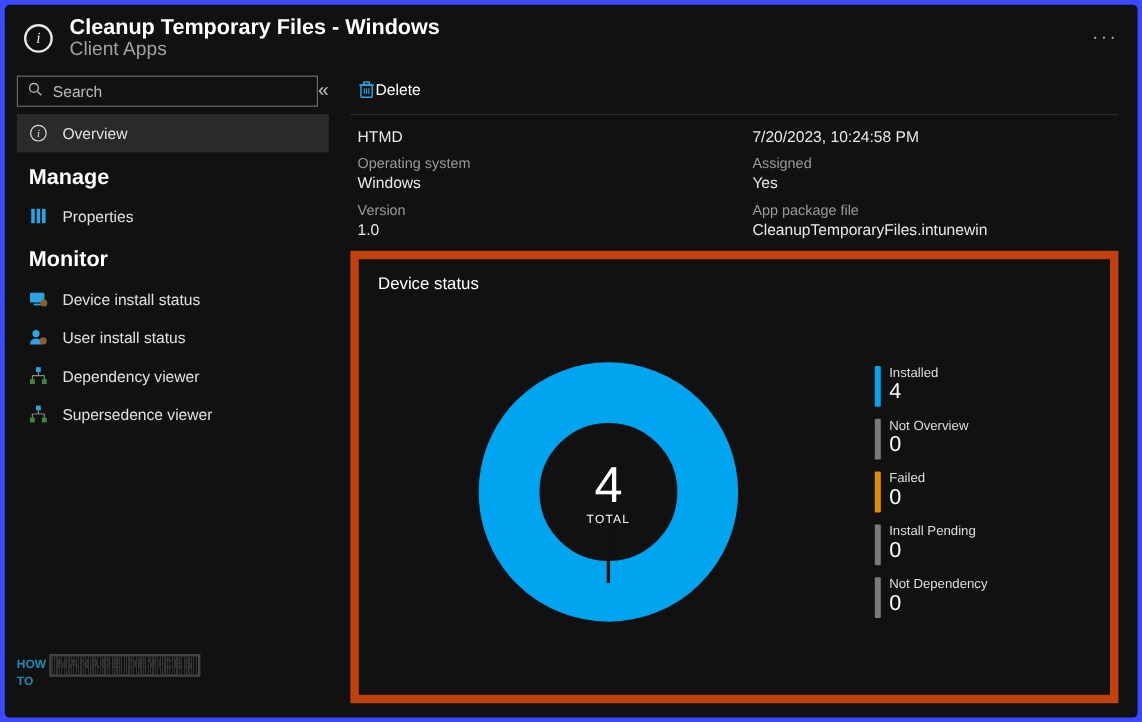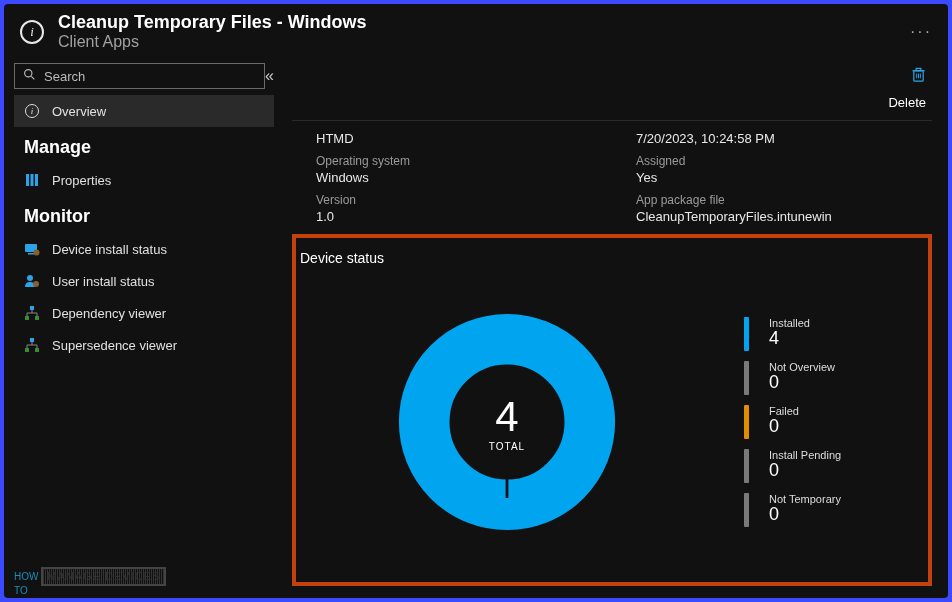--- a/index.html
+++ b/index.html
@@ -76,85 +76,83 @@
   .nav-section-label {
     padding: 10px 10px 6px 10px;
     font-size: 18px;
     font-weight: 600;
     color: #fff;
   }
   .nav-icon { width: 16px; height: 16px; display:inline-flex; align-items:center; justify-content:center; }
   .nav-icon svg { width: 16px; height: 16px; }
   .logo {
     position: absolute;
-    left: 10px; bottom: 2px;
+    left: 10px; bottom: 24px;
     font-size: 10px;
     color: #1a8db8;
-    font-weight: 400;
+    font-weight: 700;
     line-height: 1;
   }
   .logo .boxed {
     border: 2px solid #444;
     padding: 2px 4px;
     display: inline-block;
     color: #333;
     background-image: repeating-linear-gradient(90deg,#333 0 1px, transparent 1px 2px);
     font-size: 11px;
     letter-spacing: 1px;
   }
   .main {
     flex: 1;
     padding: 8px 16px 12px 8px;
     display: flex;
     flex-direction: column;
     min-height: 0;
   }
   .toolbar {
-    display: flex; align-items: flex-end; gap: 10px;
+    display: flex; align-items: flex-start; 
     padding: 4px 6px;
     color: #fff;
     font-size: 13px;
-    flex-direction: column;
   }
   .toolbar .trash { color: #2aa4e6; }
   .divider { border-top: 1px solid #2b2b2b; margin: 6px 0 8px 0;}
   .props {
     display: grid;
     grid-template-columns: 1fr 1fr;
     row-gap: 8px;
     column-gap: 30px;
     padding: 2px 6px 10px 6px;
     font-size: 13px;
-    margin-left: 18px;
   }
   .props .label { color: #9a9a9a; font-size: 12px; margin-bottom: 2px;}
   .props .value { color: #e8e8e8; }
   .panel {
-    border: 4px solid #c2410c;
+    border: 7px solid #c2410c;
     flex: 1;
-    padding: 12px 4px;
+    padding: 12px 16px;
     display: flex;
     flex-direction: column;
     min-height: 0;
   }
   .panel-title { color:#fff; font-size: 14px; margin-bottom: 8px; }
   .chartrow { display:flex; flex:1; align-items:center; gap: 30px; min-height:0;}
   .donut-wrap { flex:1; display:flex; align-items:center; justify-content:center; position:relative; height: 100%;}
   .donut {
     width: 230px; height: 230px; position: relative;
   }
   .donut svg { width: 100%; height: 100%; transform: rotate(-90deg);}
   .donut-center {
     position:absolute; inset:0; display:flex; flex-direction:column; align-items:center; justify-content:center;
     color:#fff;
   }
   .donut-center .num { font-size: 42px; font-weight: 300;}
   .donut-center .lab { font-size: 10px; letter-spacing: 1px; }
   .legend { width: 180px; display:flex; flex-direction:column; gap: 10px;}
-  .legend-item { display:flex; gap: 20px; }
+  .legend-item { display:flex; gap: 7px; }
   .legend-bar { width: 5px; height: 34px; background:#555; border-radius:1px;}
   .legend-text .lname { font-size: 11px; color:#ddd; }
   .legend-text .lval { font-size: 18px; color:#fff; font-weight: 300; line-height:1;}
   .info-sm { width:14px;height:14px;border:1.5px solid #ddd;border-radius:50%;display:inline-flex;align-items:center;justify-content:center;font-size:9px;font-style:italic;font-family:Georgia,serif;}
 </style>
 </head>
 <body>
 
 <div class="app">
   <div class="header">
@@ -337,21 +335,21 @@
             <div class="legend-item">
               <div class="legend-bar" style="background:#7a7a7a"></div>
               <div class="legend-text">
                 <div class="lname">Install Pending</div>
                 <div class="lval">0</div>
               </div>
             </div>
             <div class="legend-item">
               <div class="legend-bar" style="background:#7a7a7a"></div>
               <div class="legend-text">
-                <div class="lname">Not Temporary</div>
+                <div class="lname">Not Dependency</div>
                 <div class="lval">0</div>
               </div>
             </div>
           </div>
         </div>
       </div>
     </div>
   </div>
 </div>
 

